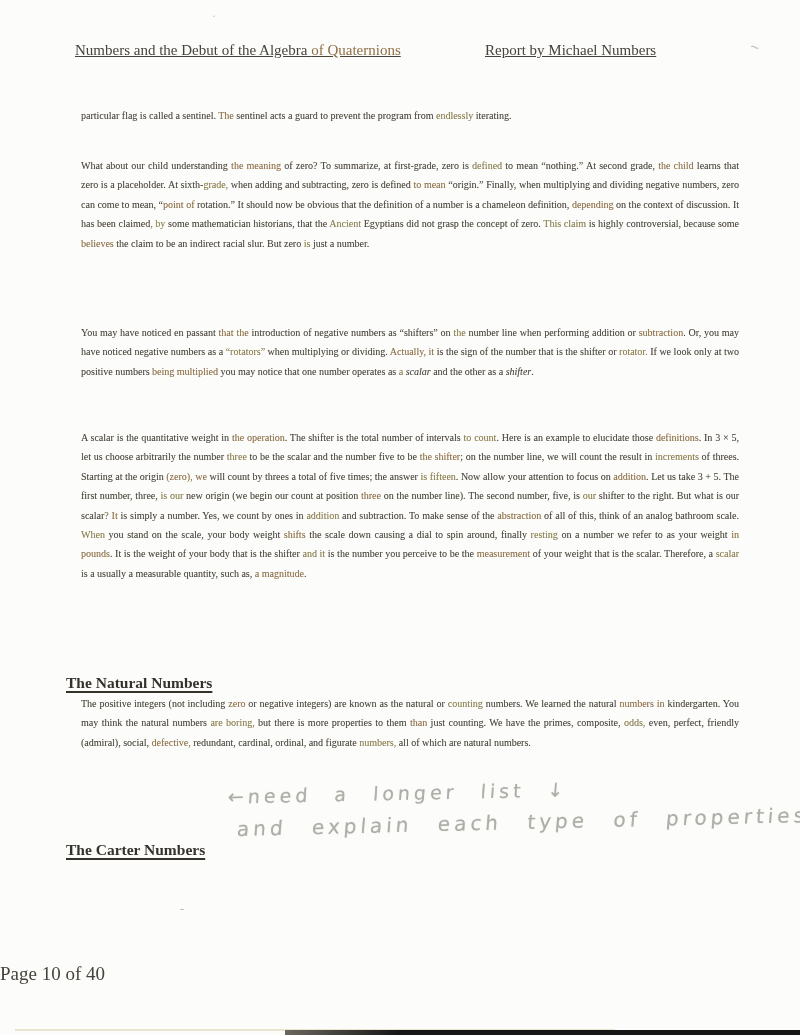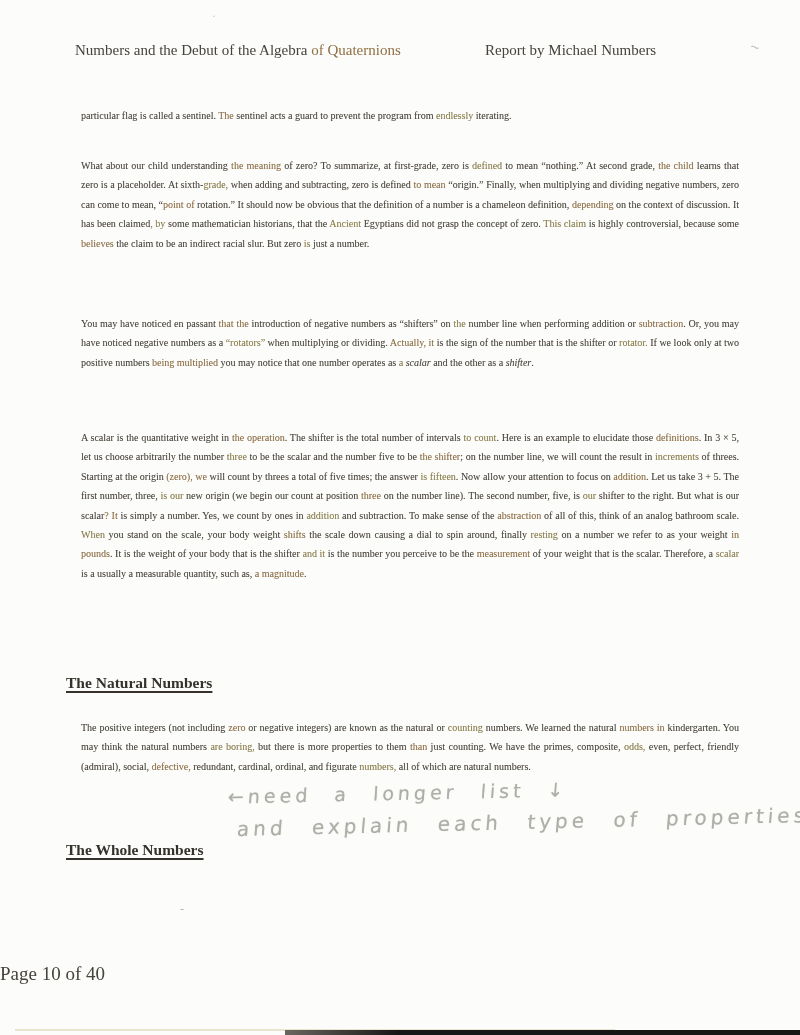--- a/index.html
+++ b/index.html
@@ -6,31 +6,31 @@
     --paper:#fcfcfa; --ink:#46433c; --heading:#35322c;
     --t1:#8f6f44; --t2:#8a7f49; --pencil:#9e9e96; --bar:#161616;
   }
   html,body{margin:0;padding:0;background:#e9e9e7;}
   .page{
     position:relative; width:800px; height:1035px; margin:0 auto;
     background:var(--paper); overflow:hidden;
     font-family:"Liberation Serif", serif; color:var(--ink);
   }
   .hdr-title,.hdr-byline{
-    position:absolute; top:42px; font-size:15px; white-space:nowrap;
+    position:absolute; top:42px; font-size:15px; white-space:nowrap;text-decoration:underline;
   }
   .hdr-title{left:75px;}
   .hdr-byline{left:485px;}
   .para{
     position:absolute; left:75px; width:658px; margin:6px;
     font-size:10px; line-height:19.4px; text-align:justify;
     text-shadow:0.2px 0.2px 0.3px rgba(120,110,90,0.35);
   }
-  .p1{top:100px;} .p2{top:150px;} .p3{top:308px;} .p4{top:422px;}
-  .p5{top:712px;} .p6{top:877px;}
+  .p1{top:100px;} .p2{top:150px;} .p3{top:317px;} .p4{top:422px;}
+  .p5{top:688px;} .p6{top:877px;}
   .heading{
     position:absolute; left:66px; margin:0; font-size:15.5px; font-weight:bold;
     color:var(--heading); text-decoration:underline;
     text-underline-offset:3px; text-decoration-thickness:1.5px;
   }
   .h1{top:674px;} .h2{top:841px;}
   .t1{color:var(--t1);} .t2{color:var(--t2);}
   .it{font-style:italic;} .b{font-weight:bold;}
   .hw{
     position:absolute; font-family:"DejaVu Sans", sans-serif;
@@ -80,21 +80,21 @@
 
   <p class="para p4"><span>A scalar is the quantitative weight in </span><span class="t1">the operation</span><span>.  The shifter is the total number of intervals </span><span class="t2">to count</span><span>.  Here is an example to elucidate those </span><span class="t1">definitions</span><span>.  In 3 × 5, let us choose arbitrarily the number </span><span class="t2">three</span><span> to be the scalar and the number five to be </span><span class="t1">the shifter</span><span>; on the number line, we will count the result in </span><span class="t2">increments</span><span> of threes.  Starting at the origin </span><span class="t1">(zero), we</span><span> will count by threes a total of five times; the answer </span><span class="t2">is fifteen</span><span>.  Now allow your attention to focus on </span><span class="t1">addition</span><span>.  Let us take 3 + 5.  The first number, three, </span><span class="t2">is our</span><span> new origin (we begin our count at position </span><span class="t1">three</span><span> on the number line).  The second number, five, is </span><span class="t2">our</span><span> shifter to the right.  But what is our scalar</span><span class="t1">?  It</span><span> is simply a number.  Yes, we count by ones in </span><span class="t2">addition</span><span> and subtraction.  To make sense of the </span><span class="t1">abstraction</span><span> of all of this, think of an analog bathroom scale.  </span><span class="t2">When</span><span> you stand on the scale, your body weight </span><span class="t1">shifts</span><span> the scale down causing a dial to spin around, finally </span><span class="t2">resting</span><span> on a number we refer to as your weight </span><span class="t1">in pounds</span><span>.  It is the weight of your body that is the shifter </span><span class="t2">and it</span><span> is the number you perceive to be the </span><span class="t1">measurement</span><span> of your weight that is the scalar. Therefore, a </span><span class="t2">scalar</span><span> is a usually a measurable quantity, such as, </span><span class="t1">a magnitude</span><span>.</span></p>
 
   <h2 class="heading h1">The Natural Numbers</h2>
 
   <p class="para p5"><span>The positive integers (not including </span><span class="t1">zero</span><span> or negative integers) are known as the natural or </span><span class="t2">counting</span><span> numbers.  We learned the natural </span><span class="t1">numbers in</span><span> kindergarten. You may think the natural numbers </span><span class="t2">are boring,</span><span> but there is more properties to them </span><span class="t1">than</span><span> just counting.  We have the primes, composite, </span><span class="t2">odds,</span><span> even, perfect, friendly (admiral), social, </span><span class="t1">defective,</span><span> redundant, cardinal, ordinal, and figurate </span><span class="t2">numbers,</span><span> all of which are natural numbers.</span></p>
 
   <div class="hw hw1">←need a longer list ↓</div>
   <div class="hw hw2">and explain each type of properties</div>
 
-  <h2 class="heading h2">The Whole Numbers</h2>
+  <h2 class="heading h2">The Carter Numbers</h2>
 
 
   <div class="footer">Page 10 of 40</div>
 
   <span class="squiggle">~</span>
   <span class="dash">-</span>
   <span class="topdot">·</span>
 
   <div class="scan-line"></div>
   <div class="scan-bar"></div>

